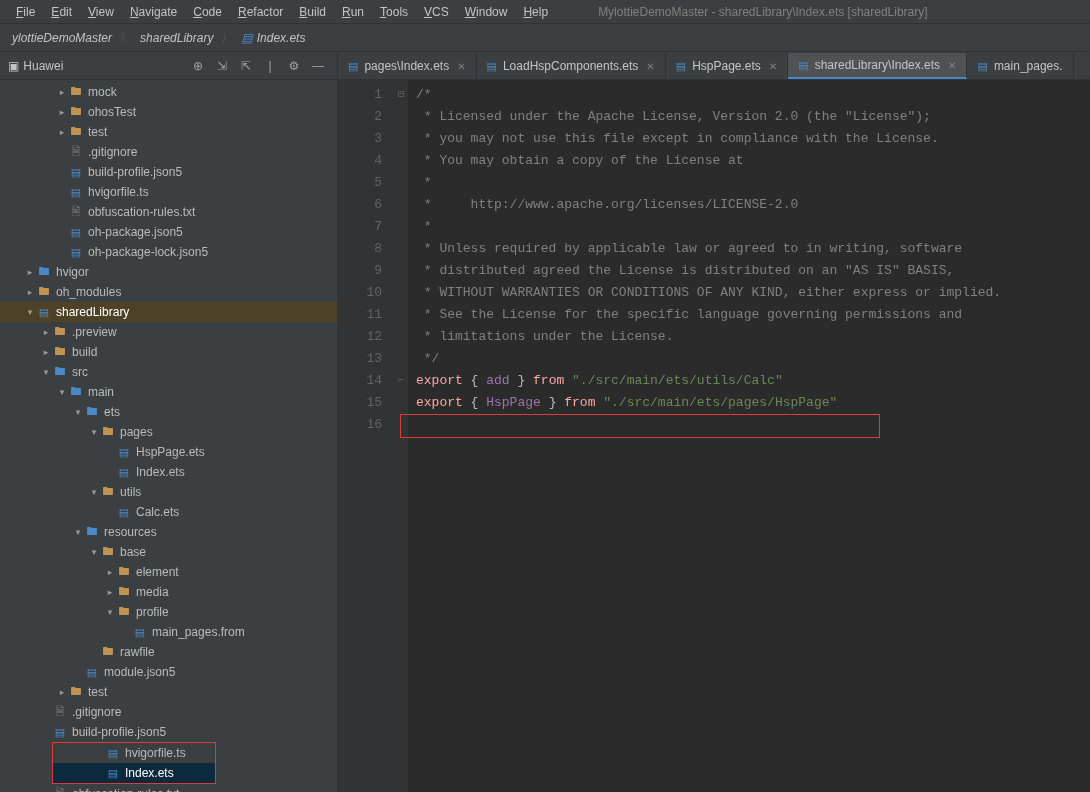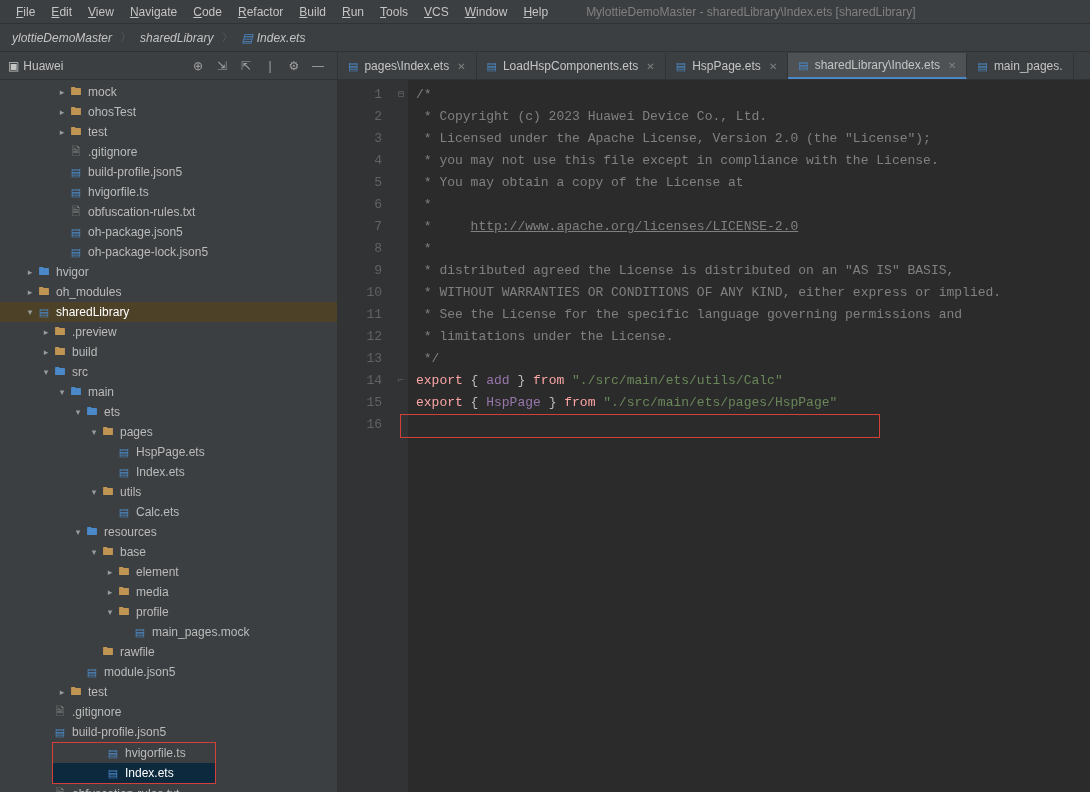--- a/index.html
+++ b/index.html
@@ -1,20 +1,20 @@
 <!DOCTYPE html>
 <html><head>
 <meta charset="utf-8">
 <style>
 * { margin: 0; padding: 0; box-sizing: border-box; }
 body { font-family: "Segoe UI", Arial, sans-serif; font-size: 12px; background: #3c3f41; color: #bbbbbb; width: 1090px; height: 792px; overflow: hidden; }
 .menubar { height: 24px; background: #3c3f41; display: flex; align-items: center; padding: 0 8px; border-bottom: 1px solid #323232; }
 .menubar .menu-item { padding: 0 8px; cursor: pointer; color: #c4c4c4; }
 .menubar .menu-item .mn { text-decoration: underline; }
-.menubar .window-title { margin-left: 30px; color: #808080; }
+.menubar .window-title { margin-left: 42px; color: #808080; }
 .breadcrumb { height: 28px; background: #3c3f41; display: flex; align-items: center; padding: 0 6px; border-bottom: 1px solid #323232; }
 .breadcrumb .crumb { padding: 0 6px; color: #c4c4c4; cursor: pointer; font-style: italic; }
 .breadcrumb .sep { color: #666; padding: 0 2px; }
 .breadcrumb .file-ico { color: #4a88c7; margin-right: 4px; }
 .main { display: flex; height: 740px; }
 .project-panel { width: 338px; background: #3c3f41; border-right: 1px solid #323232; display: flex; flex-direction: column; }
 .project-header { height: 28px; display: flex; align-items: center; padding: 0 8px; border-bottom: 1px solid #323232; }
 .project-header .title { color: #c4c4c4; display: flex; align-items: center; }
 .project-header .title .pico { margin-right: 4px; }
 .project-header .spacer { flex: 1; }
@@ -42,21 +42,21 @@
 .gutter { width: 56px; background: #313335; color: #606366; text-align: right; padding: 4px 12px 0 0; position: relative; }
 .gutter .ln { height: 22px; }
 .fold-strip { width: 14px; background: #313335; color: #606366; padding-top: 4px; }
 .fold-strip .fold { height: 22px; text-align: center; font-size: 10px; }
 .code { flex: 1; padding: 4px 8px 0 8px; position: relative; }
 .code .line { height: 22px; white-space: pre; }
 .c-comment { color: #808080; }
 .c-keyword { color: #fca5a5; }
 .c-ident { color: #9876aa; }
 .c-string { color: #6a8759; }
-.c-link { color: #808080; text-decoration: underline; }
+.c-link { color: #808080; }
 .hl-box { position: absolute; border: 1px solid #d43f3a; pointer-events: none; }
 </style>
 </head>
 <body>
 
 <div class="menubar">
   <div id="menubar-items" style="display: flex;">
       <span class="menu-item"><span class="mn">F</span>ile</span>
       <span class="menu-item"><span class="mn">E</span>dit</span>
       <span class="menu-item"><span class="mn">V</span>iew</span>
@@ -228,21 +228,21 @@
           <span class="label">media</span>
         </div>
         <div class="tree-row" style="padding-left: 104px;">
           <span class="arrow ">▾</span>
           <span class="ico folder">🖿</span>
           <span class="label">profile</span>
         </div>
         <div class="tree-row" style="padding-left: 120px;">
           <span class="arrow blank">▸</span>
           <span class="ico ets">▤</span>
-          <span class="label">main_pages.mock</span>
+          <span class="label">main_pages.from</span>
         </div>
         <div class="tree-row" style="padding-left: 88px;">
           <span class="arrow blank">▸</span>
           <span class="ico folder">🖿</span>
           <span class="label">rawfile</span>
         </div>
         <div class="tree-row" style="padding-left: 72px;">
           <span class="arrow blank">▸</span>
           <span class="ico ets">▤</span>
           <span class="label">module.json5</span>
@@ -341,27 +341,27 @@
           <div class="fold"></div>
           <div class="fold"></div>
           <div class="fold"></div>
           <div class="fold">⌐</div>
           <div class="fold"></div>
           <div class="fold"></div>
         </div>
       <div class="code" id="code">
         <div class="hl-box" style="left:-8px; top:334px; width:480px; height:24px;"></div>
       <div class="line"><span class="c-comment">/*</span></div>
-          <div class="line"><span class="c-comment"> * Copyright (c) 2023 Huawei Device Co., Ltd.</span></div>
           <div class="line"><span class="c-comment"> * Licensed under the Apache License, Version 2.0 (the "License");</span></div>
           <div class="line"><span class="c-comment"> * you may not use this file except in compliance with the License.</span></div>
           <div class="line"><span class="c-comment"> * You may obtain a copy of the License at</span></div>
           <div class="line"><span class="c-comment"> *</span></div>
           <div class="line"><span class="c-comment"> *     </span><span class="c-link">http://www.apache.org/licenses/LICENSE-2.0</span></div>
           <div class="line"><span class="c-comment"> *</span></div>
+          <div class="line"><span class="c-comment"> * Unless required by applicable law or agreed to in writing, software</span></div>
           <div class="line"><span class="c-comment"> * distributed agreed the License is distributed on an "AS IS" BASIS,</span></div>
           <div class="line"><span class="c-comment"> * WITHOUT WARRANTIES OR CONDITIONS OF ANY KIND, either express or implied.</span></div>
           <div class="line"><span class="c-comment"> * See the License for the specific language governing permissions and</span></div>
           <div class="line"><span class="c-comment"> * limitations under the License.</span></div>
           <div class="line"><span class="c-comment"> */</span></div>
           <div class="line"><span class="c-keyword">export </span><span>{ </span><span class="c-ident">add</span><span> } </span><span class="c-keyword">from </span><span class="c-string">"./src/main/ets/utils/Calc"</span></div>
           <div class="line"><span class="c-keyword">export </span><span>{ </span><span class="c-ident">HspPage</span><span> } </span><span class="c-keyword">from </span><span class="c-string">"./src/main/ets/pages/HspPage"</span></div>
         </div>
     </div>
   </div>

